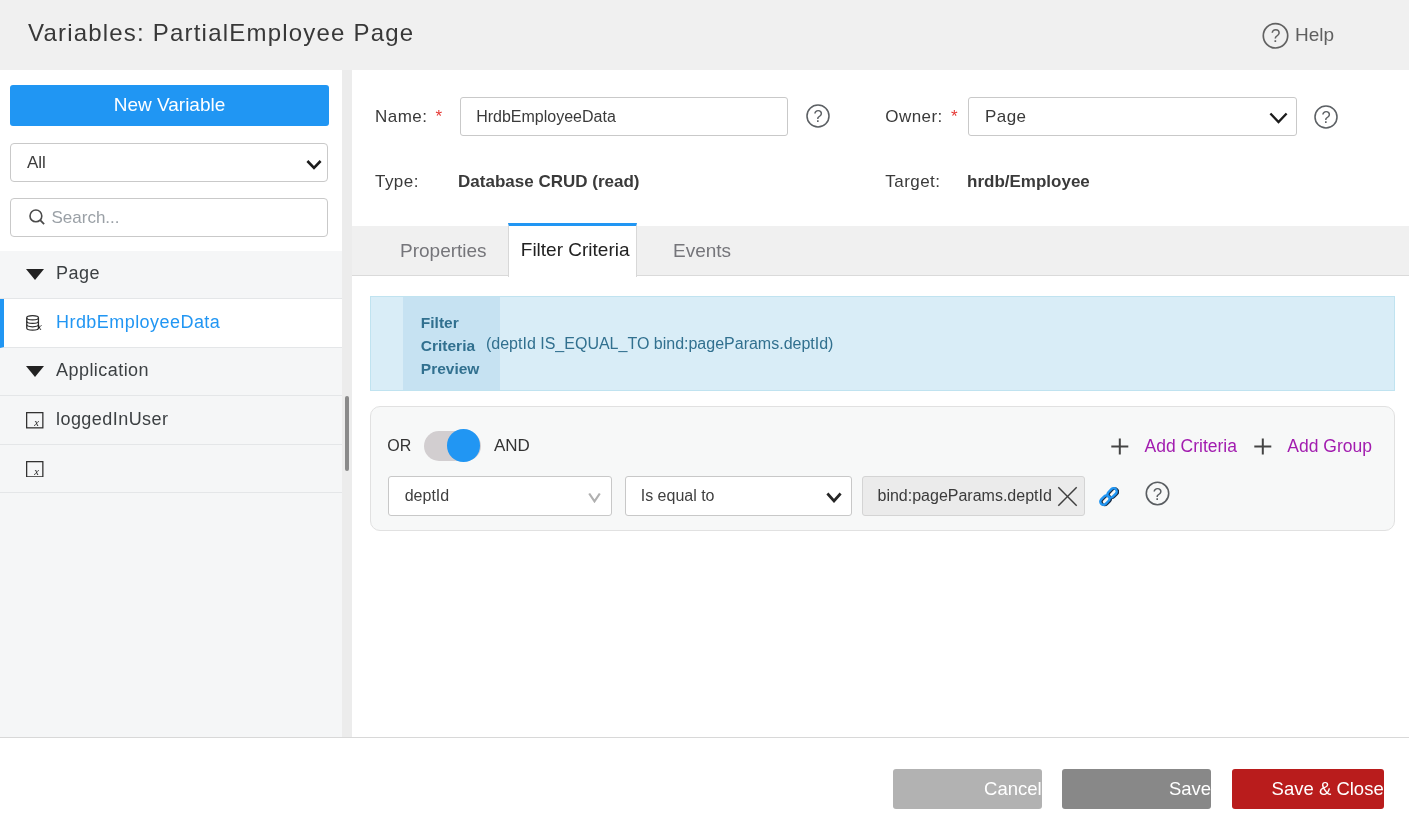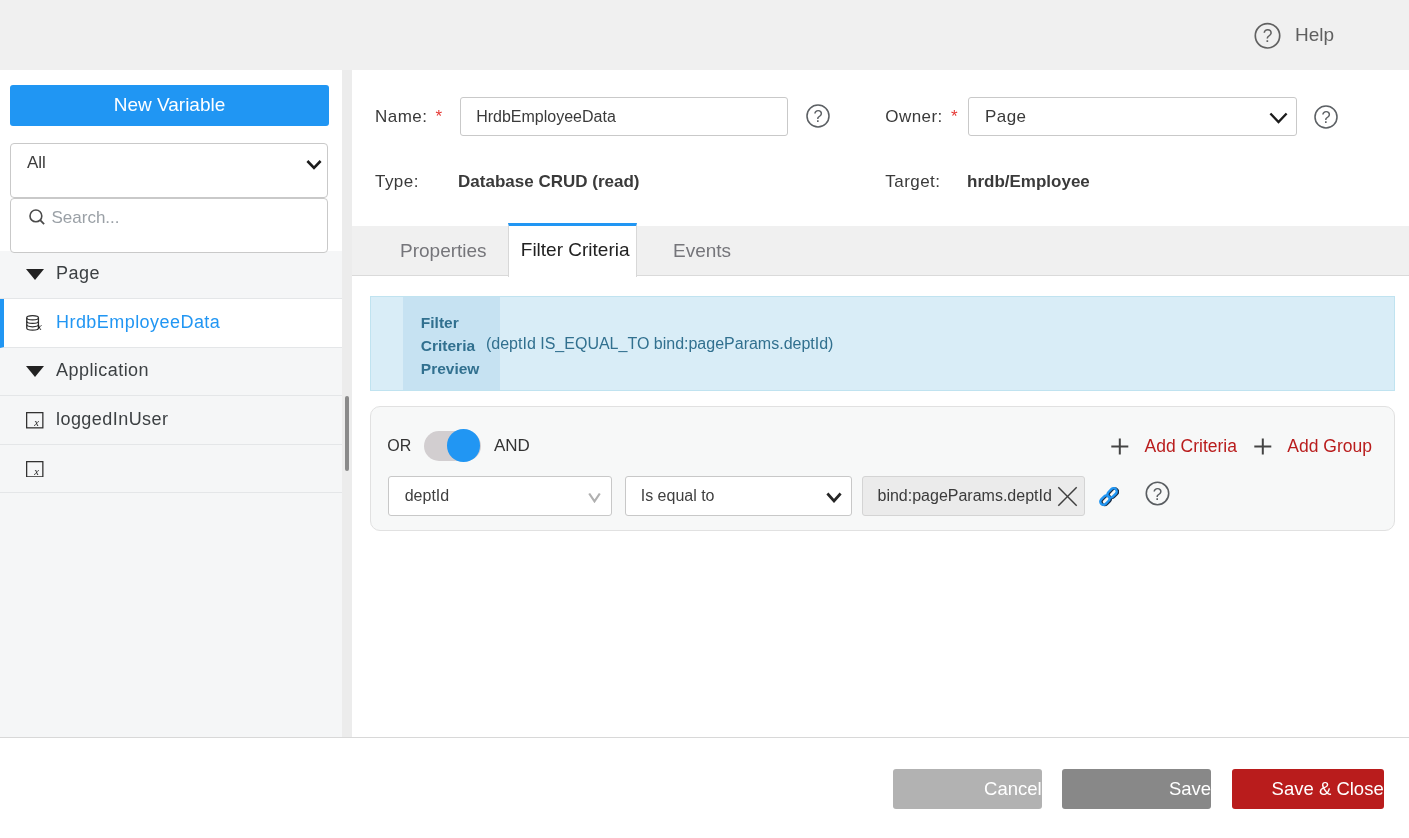--- a/index.html
+++ b/index.html
@@ -10,21 +10,21 @@
   
   #hdr { left:0; top:0; width:1409px; height:70px; background:#f0f0f0; }
   #title { left:28px; top:0; height:70px; line-height:65px; font-size:24px; color:#383838; letter-spacing:1.2px; }
   #helpwrap { right:75px; top:22px; height:26px; color:#5f5f5f; font-size:19px; }
 
   
   #treebg { left:0; top:251px; width:342px; height:486px; background:#f5f6f7; }
   #track { left:342px; top:70px; width:10px; height:667px; background:#ececec; }
   #thumb { left:345.2px; top:396px; width:3.8px; height:75px; background:#8a8a8a; border-radius:2px; }
   #newvar { left:10px; top:85px; width:319px; height:40.5px; background:#2096f3; border-radius:3px; color:#fff; font-size:19px; text-align:center; line-height:40.5px; }
-  .sbox { left:10px; width:317.5px; height:55px; background:#fff; border:1px solid #c9c9c9; border-radius:4px; }
+  .sbox { left:10px; width:317.5px; height:39px; background:#fff; border:1px solid #c9c9c9; border-radius:4px; }
   #allbox { top:143px; }
   #allbox .txt { position:absolute; left:16px; top:0; line-height:37px; font-size:17px; color:#3c3c3c; }
   #searchbox { top:197.5px; }
   #searchbox .txt { position:absolute; left:40.5px; top:0; line-height:37px; font-size:17px; color:#9aa0a6; }
 
   .trow { left:0; width:342px; border-bottom:1px solid #e4e6e8; }
   .trow .lbl { position:absolute; left:56px; top:-1.5px; bottom:0; display:flex; align-items:center; font-size:18px; color:#3c4043; letter-spacing:0.45px; }
   .tri { position:absolute; left:25.9px; top:50%; margin-top:-5.9px; width:0; height:0; border-left:9.5px solid transparent; border-right:9.5px solid transparent; border-top:11.6px solid #222; }
   .ticon { position:absolute; left:26px; top:50%; margin-top:-9px; width:19px; height:19px; }
   #selrow { background:#fff; border-left:4px solid #2196f3; }
@@ -41,41 +41,42 @@
   .tab { position:absolute; top:0; height:50px; line-height:50px; font-size:19px; color:#75757a; }
   #tabactive { left:507.8px; top:222.5px; width:129px; height:54.2px; background:#fff; border-top:3px solid #2196f3; border-left:1px solid #d8d8d8; border-right:1px solid #d8d8d8; line-height:48px; padding-left:12px; font-size:19px; color:#212121; }
 
   
   #preview { left:370.3px; top:296px; width:1024.4px; height:95px; background:#d9edf7; border:1px solid #c0e3f0; }
   #prevlbl { position:absolute; left:0; top:0; width:96.3px; height:100%; background:#c6e2f2; color:#31708f; font-weight:bold; font-size:15.5px; line-height:23px; padding:13.5px 0 0 17.5px;margin-left:32px; }
   #prevtxt { position:absolute; left:114.7px; top:0; height:100%; display:flex; align-items:center; color:#31708f; font-size:16px; }
 
   
   #panel { left:370.3px; top:406px; width:1024.4px; height:125px; background:#f7f8f8; border:1px solid #e1e1e1; border-radius:10px; }
-  .ptxt { position:absolute; font-size:17.5px; color:#b91c1c; }
+  .ptxt { position:absolute; font-size:17.5px; color:#a21caf; }
   #toggle { position:absolute; left:52.7px; top:23.5px; width:57px; height:30px; background:#d2ced0; border-radius:15px; }
   #knob { position:absolute; right:1.2px; top:-1.3px; width:32.6px; height:32.6px; border-radius:50%; background:#2196f3; }
   .fld { position:absolute; top:69px; height:39.5px; background:#fff; border:1px solid #c8c8c8; border-radius:3px; font-size:16px; color:#3f3f3f; }
   #chip { position:absolute; left:491.2px; top:69px; height:39.5px; width:222.5px; background:#ebebeb; border:1px solid #d4d4d4; border-radius:3px; font-size:16px; color:#3b3b3b; }
 
   
   #footline { left:0; top:737px; width:1409px; height:1px; background:#d8d8d8; }
   .btn { position:absolute; top:768.6px; height:40.8px; border-radius:3px; color:#fff; font-size:18.5px; text-align:right; line-height:40.8px; }
 </style>
 </head>
 <body>
 <div id="app">
 
   <div id="hdr" class="abs"></div>
+  <div id="title" class="abs">Variables: PartialEmployee Page</div>
   <div id="helpwrap" class="abs">
     <svg width="27" height="27" viewBox="0 0 27 27" style="vertical-align:-8.5px;margin-right:1px">
       <circle cx="13.5" cy="13.8" r="12.2" fill="none" stroke="#616161" stroke-width="1.7"></circle>
       <text x="13.5" y="20.2" font-size="17.5" text-anchor="middle" fill="#616161" font-family="Liberation Sans">?</text>
     </svg>
-    <span style="margin-left:8px">Help</span>
+    <span style="">Help</span>
   </div>
 
   <div id="treebg" class="abs"></div>
   <div id="track" class="abs"></div>
   <div id="thumb" class="abs"></div>
   <div id="newvar" class="abs">New Variable</div>
   <div id="allbox" class="abs sbox">
       <span class="txt">All</span>
     <svg style="position:absolute;right:4.5px;top:14.5px" width="16" height="11" viewBox="0 0 16 11">
         <polyline points="1.4,2 8,8.9 14.6,2" fill="none" stroke="#1c1c1c" stroke-width="2.6"></polyline>

